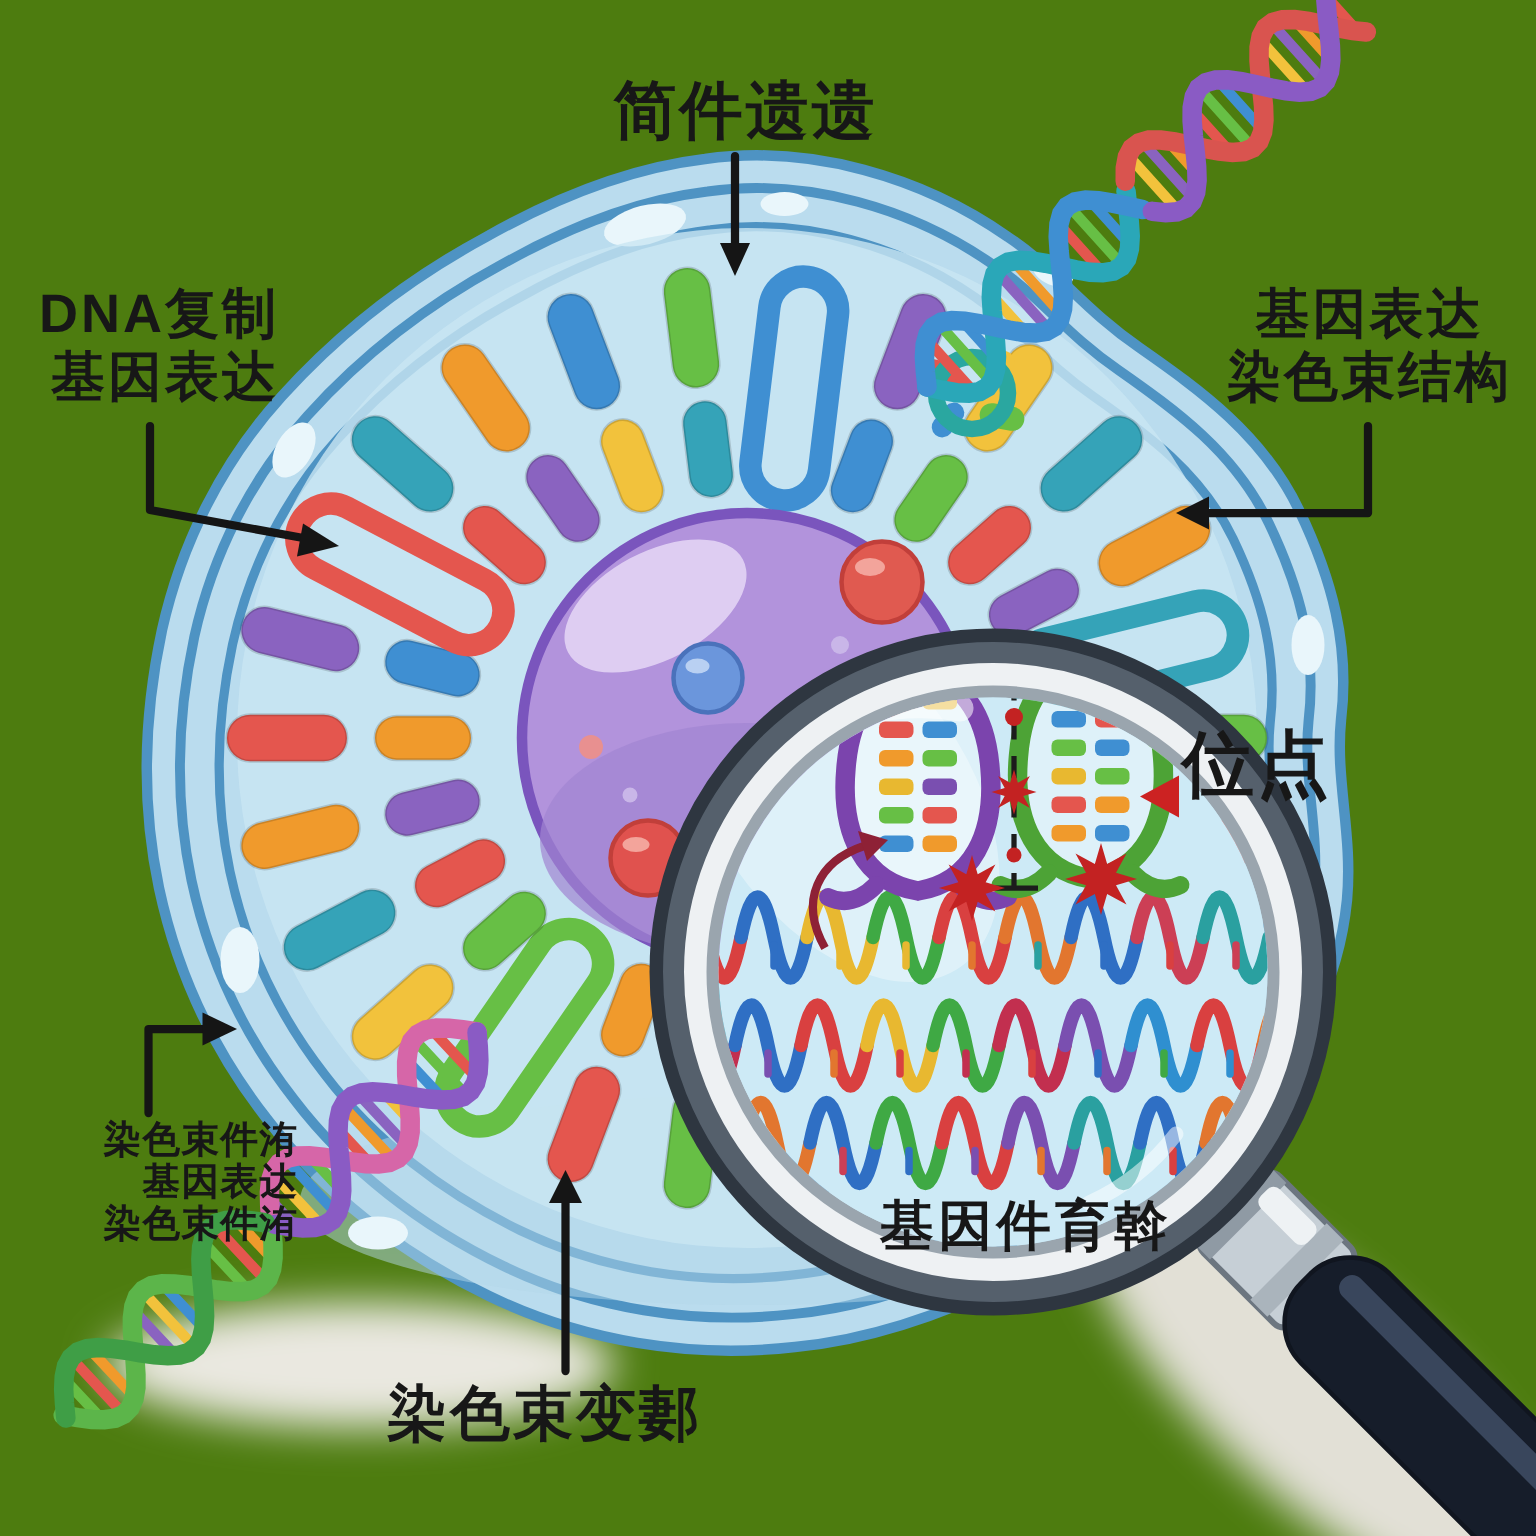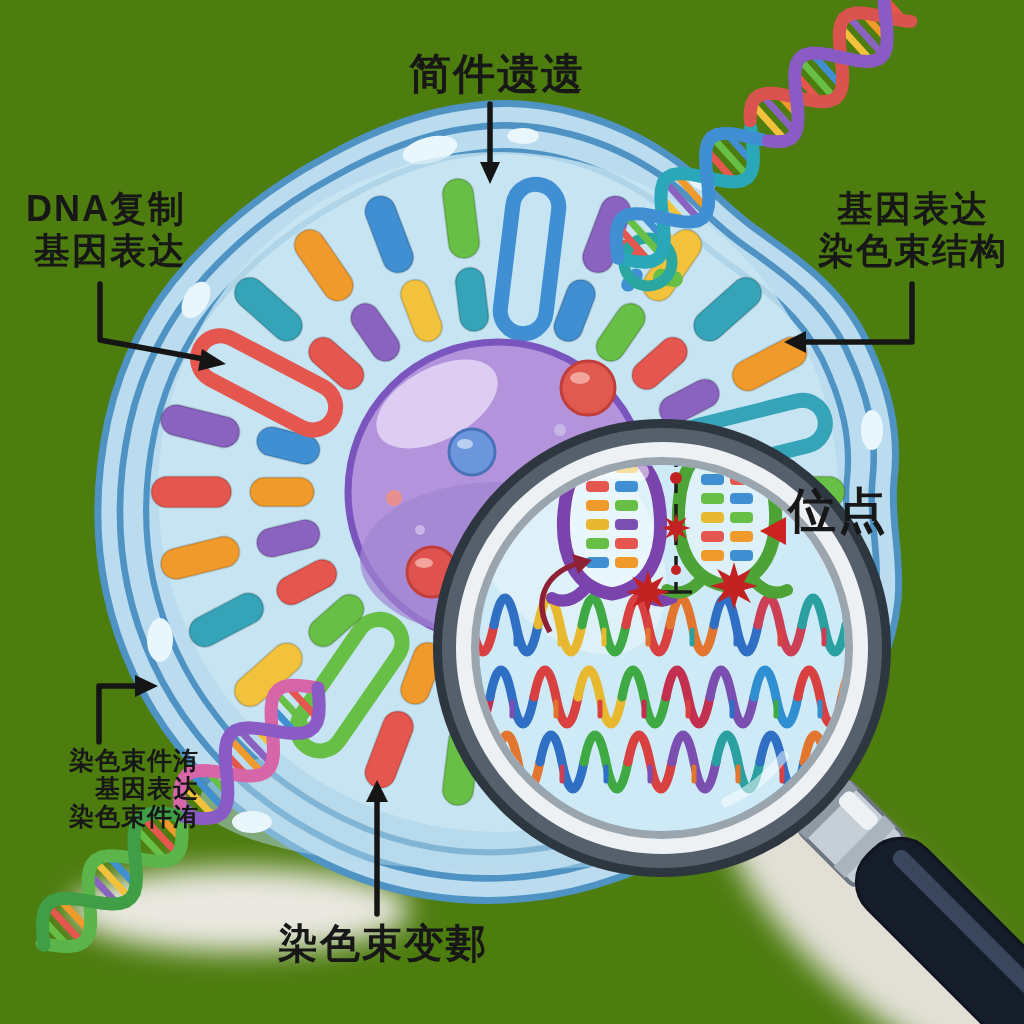--- a/index.html
+++ b/index.html
@@ -6,21 +6,21 @@
   #stage{position:relative;width:1024px;height:1024px;background:#4d7c0f;overflow:hidden;
          font-family:"Liberation Sans","DejaVu Sans",sans-serif;}
   #art{position:absolute;left:0;top:0;}
   .label{position:absolute;font-weight:800;color:#171717;line-height:1.15;
          letter-spacing:2px;white-space:nowrap;text-align:right;}
   .label .ln{display:block;}
   .lbl-top-center{left:402px;top:50px;width:190px;font-size:42px;text-align:center;}
   .lbl-top-left{left:26px;top:188px;font-size:36px;line-height:42px;}
   .lbl-top-right{left:806px;top:188px;width:214px;font-size:36px;line-height:42px;text-align:center;}
   .lbl-bottom-left{left:22px;top:746px;font-size:25px;line-height:28px;letter-spacing:1px;margin-left:47px;}
-  .lbl-bottom-center{left:258px;top:920px;width:230px;font-size:40px;text-align:right;}
+  .lbl-bottom-center{left:258px;top:920px;width:230px;font-size:40px;text-align:left;}
   .lbl-lens-site{left:788px;top:483px;font-size:48px;}
   .lbl-lens-caption{left:574px;top:796px;width:220px;font-size:36px;text-align:center;letter-spacing:3px;}
 </style>
 </head>
 <body>
 
 <div id="stage">
 
 <svg id="art" width="1024" height="1024" viewBox="0 0 1024 1024">
   <defs>
@@ -352,14 +352,15 @@
   <span class="ln">基因表达</span>
   <span class="ln">染色束结构</span>
 </div>
 <div class="label lbl-bottom-left">
   <span class="ln">染色束件洧</span>
   <span class="ln">基因表达</span>
   <span class="ln">染色束件洧</span>
 </div>
 <div class="label lbl-bottom-center">染色束变郪</div>
 <div class="label lbl-lens-site">位点</div>
+<div class="label lbl-lens-caption">基因件育斡</div>
 
 </div>
 
 </body></html>

